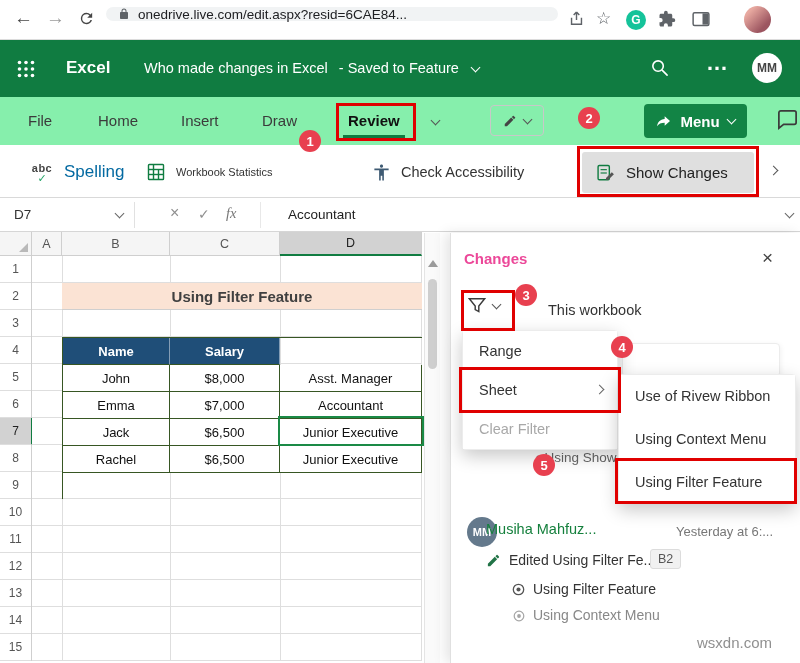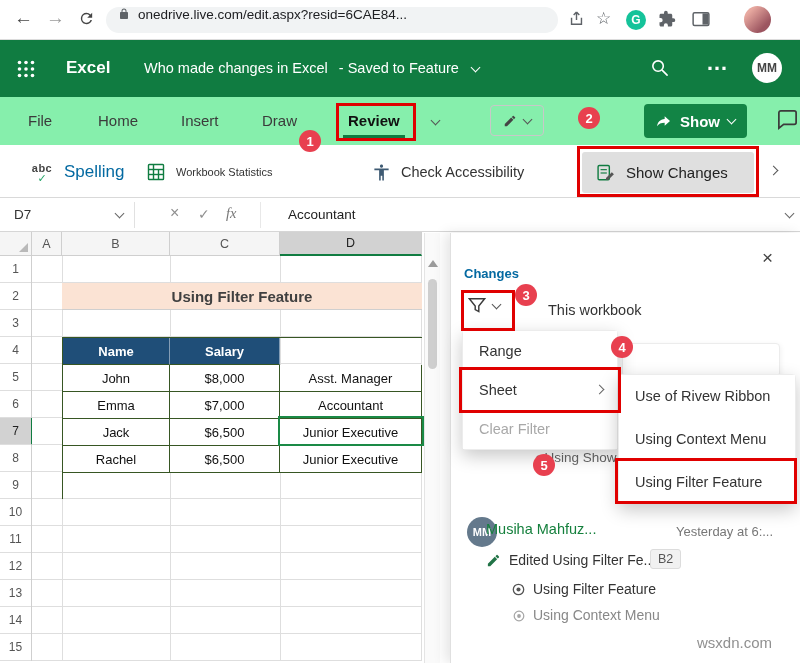--- a/index.html
+++ b/index.html
@@ -23,21 +23,21 @@
 <body>
 
 <div class="abs" style="left:0;top:0;width:800px;height:40px;background:#fff;border-bottom:1px solid #dcdcdc">
   <span class="abs" style="left:14px;top:7px;font-size:19px;color:#454545">←</span>
   <span class="abs" style="left:46px;top:7px;font-size:19px;color:#9a9a9a">→</span>
   <span class="abs" style="left:78px;top:10px">
     <svg width="17" height="17" viewBox="0 0 24 24" fill="#454545">
         <path d="M17.65 6.35A7.95 7.95 0 0 0 12 4a8 8 0 1 0 7.73 10h-2.08A6 6 0 1 1 12 6c1.66 0 3.14.69 4.22 1.78L13 11h7V4l-2.35 2.35z"></path>
       </svg>
   </span>
-  <div class="abs" style="left:106px;top:7px;width:452px;height:26px;background:#f1f3f4;border-radius:13px;display:flex;align-items:flex-start;padding:0 12px;gap:8px">
+  <div class="abs" style="left:106px;top:7px;width:452px;height:14px;background:#f1f3f4;border-radius:13px;display:flex;align-items:center;padding:0 12px;gap:8px">
     <span style="display:flex">
       <svg width="12" height="14" viewBox="0 0 24 24" fill="#5f6368">
           <path d="M18 8h-1V6a5 5 0 0 0-10 0v2H6c-1.1 0-2 .9-2 2v10c0 1.1.9 2 2 2h12c1.1 0 2-.9 2-2V10c0-1.1-.9-2-2-2zM9 6a3 3 0 0 1 6 0v2H9V6z"></path>
         </svg>
     </span>
     <span style="font-size:13.5px;color:#202124;white-space:nowrap;overflow:hidden">onedrive.live.com/edit.aspx?resid=6CAE84...</span>
   </div>
   <span class="abs" style="left:568px;top:10px">
     <svg width="17" height="17" viewBox="0 0 24 24" fill="none" stroke="#5f6368" stroke-width="2">
         <path d="M12 14V3M12 3L8 7M12 3l4 4"></path>
@@ -105,21 +105,21 @@
         </svg>
     </span>
     <span class="chv" style="color:#555;margin-bottom:3px"></span>
   </span>
   <span class="abs" style="left:644px;top:7px;width:103px;height:34px;background:#128445;border-radius:4px;display:flex;align-items:center;justify-content:center;gap:8px">
     <span style="display:flex">
       <svg width="16" height="16" viewBox="0 0 24 24" fill="#fff">
           <path d="M13 9V5l8 7-8 7v-4.2c-5.5 0-9 1.7-11.5 5.2C2.5 14 6 9.5 13 9z"></path>
         </svg>
     </span>
-    <span style="color:#fff;font-size:15px;font-weight:bold">Show</span>
+    <span style="color:#fff;font-size:15px;font-weight:bold">Menu</span>
     <span class="chv" style="color:#fff;margin-bottom:3px"></span>
   </span>
   <span class="abs" style="left:776px;top:11px">
     <svg width="23" height="23" viewBox="0 0 24 24" fill="none" stroke="#3b3b3b" stroke-width="1.8">
         <path d="M21 15a2 2 0 0 1-2 2H8l-5 4V5a2 2 0 0 1 2-2h14a2 2 0 0 1 2 2z"></path>
       </svg>
   </span>
 </div>
 
 <div class="abs" style="left:0;top:145px;width:800px;height:53px;background:#fff;border-bottom:1px solid #d9d9d9">
@@ -238,21 +238,21 @@
 </div>
 
 <div class="abs" style="left:278px;top:416px;width:146px;height:30px;border:2px solid #1a8a46;z-index:5"></div>
 
 <div class="abs" style="left:424px;top:233px;width:16px;height:430px;background:#fafafa;border-left:1px solid #e4e4e4">
   <span style="position:absolute;left:3px;top:27px;width:0;height:0;border-left:5px solid transparent;border-right:5px solid transparent;border-bottom:7px solid #9b9b9b"></span>
   <span style="position:absolute;left:3px;top:46px;width:9px;height:90px;background:#cecece;border-radius:5px"></span>
 </div>
 
 <div class="abs" style="left:450px;top:233px;width:350px;height:430px;background:#fff;border-left:1px solid #e0e0e0;box-shadow:-5px 0 12px rgba(0,0,0,.10);z-index:10"></div>
-<span class="abs" style="left:464px;top:266px;font-size:13px;font-weight:bold;color:#0369a1;z-index:11">Changes</span>
+<span class="abs" style="left:464px;top:250px;font-size:15px;font-weight:bold;color:#ec4899;z-index:11">Changes</span>
 <span class="abs" style="left:762px;top:247px;font-size:19px;color:#444;z-index:11">×</span>
 
 <span class="abs" style="left:468px;top:297px;z-index:11;display:flex;align-items:center;gap:7px">
   <span style="display:flex">
     <svg width="18" height="17" viewBox="0 0 20 18" fill="none" stroke="#3b3b3b" stroke-width="1.6">
         <path d="M1.5 1.5h17L12 9.6v6.2l-4-2.2V9.6L1.5 1.5z"></path>
       </svg>
   </span>
   <span class="chv" style="color:#555;margin-bottom:3px"></span>
 </span>

